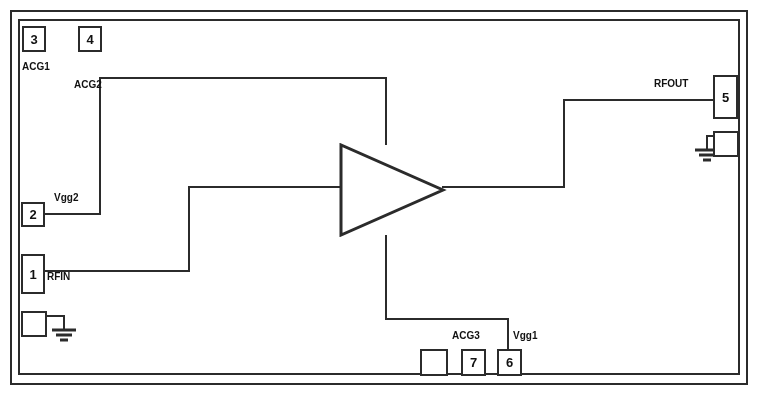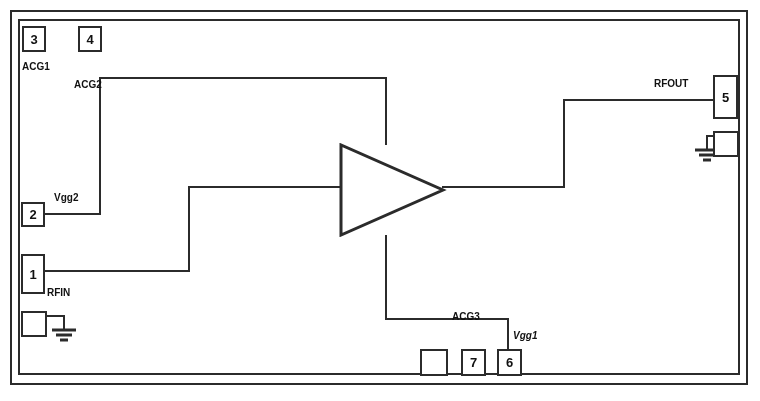--- a/index.html
+++ b/index.html
@@ -164,18 +164,18 @@
   <div class="pad" style="left:461px; top:349px; width:25px; height:27px;">
     <span>7</span>
   </div>
   <div class="pad" style="left:497px; top:349px; width:25px; height:27px;">
     <span>6</span>
   </div>
 
   <div class="label" style="left:22px; top:62px;">ACG1</div>
   <div class="label" style="left:74px; top:80px;">ACG2</div>
   <div class="label" style="left:46px; top:193px;margin-left:8px;">Vgg2</div>
-  <div class="label" style="left:47px; top:288px;text-align:center;">RFIN</div>
+  <div class="label" style="left:47px; top:272px;text-align:center;">RFIN</div>
   <div class="label" style="left:654px; top:79px;text-align:center;">RFOUT</div>
-  <div class="label" style="left:452px; top:312px;text-align:center;">ACG3</div>
-  <div class="label" style="left:513px; top:331px;font-style:italic;">Vgg1</div>
+  <div class="label" style="left:452px; top:331px;text-align:center;">ACG3</div>
+  <div class="label" style="left:513px; top:331px;">Vgg1</div>
 
 </div>
 
 </body></html>

